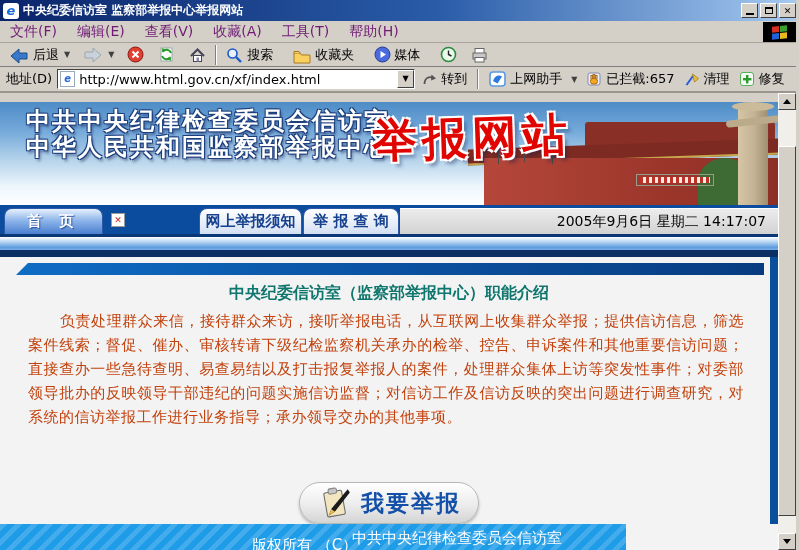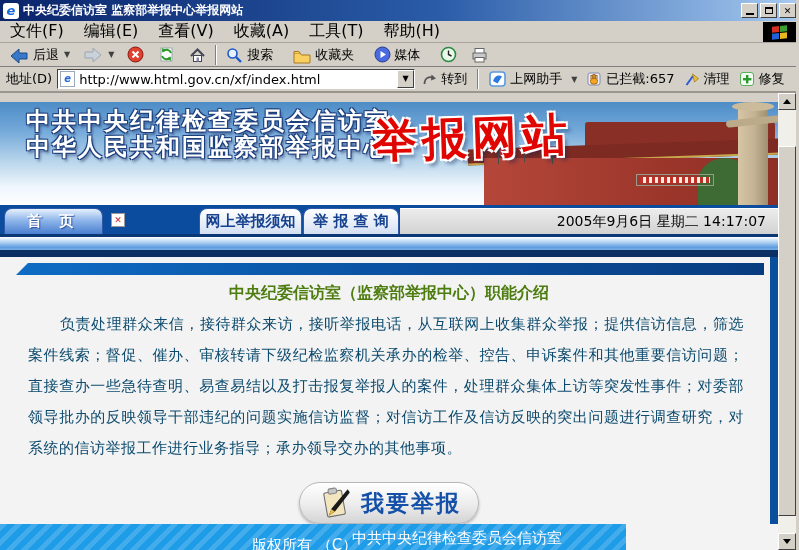--- a/index.html
+++ b/index.html
@@ -16,21 +16,21 @@
   .title{color:#fff;font-size:12px;font-weight:bold;flex:1;white-space:nowrap;overflow:hidden;}
   .winbtns{display:flex;gap:2px;flex:none;}
   .wbtn{width:17px;height:15px;background:#d4d0c8;border:1px solid;border-color:#fff #404040 #404040 #fff;
     display:flex;align-items:center;justify-content:center;font-size:9px;font-weight:bold;color:#000;}
   .g-min{width:8px;height:2px;background:#000;margin-top:7px;}
   .g-res{width:8px;height:7px;border:1px solid #000;border-top-width:2px;}
 
   
   .menubar{left:0;top:21px;width:799px;height:22px;background:#d4d0c8;border-bottom:1px solid #a8a49c;
     display:flex;align-items:center;gap:20px;padding:0 10px;}
-  .menu-item{font-size:16px;color:#000000;white-space:nowrap;}
+  .menu-item{font-size:14px;color:#701a75;white-space:nowrap;}
   .throbber{position:absolute;right:3px;top:1px;width:33px;height:20px;background:#000;
     display:flex;align-items:center;justify-content:center;}
   .flag{display:grid;grid-template-columns:7px 7px;grid-template-rows:6px 6px;gap:1px;transform:skewY(-6deg);}
   .flag i{display:block;}
 
   
   .toolbar{left:0;top:43px;width:799px;height:24px;background:#d4d0c8;border-bottom:1px solid #808080;
     display:flex;align-items:center;padding:0 6px;}
   .tbtn{display:flex;align-items:flex-end;gap:4px;font-size:13px;color:#000;white-space:nowrap;padding:1px 3px;}
   .tbtn.dis{color:#8a8a8a;}
@@ -100,22 +100,22 @@
   
   .band-glossy{left:0;top:135px;width:778px;height:13px;
     background:linear-gradient(180deg,#ffffff,#bcd8f4 35%,#5e9cdf 80%,#7ab0e8);}
   .band-navy{left:0;top:148px;width:778px;height:7px;background:#0b2f63;}
 
   
   .content{left:0;top:155px;width:778px;height:267px;background:#f3f3f3;}
   .bluebar{position:absolute;left:16px;top:6px;width:748px;height:12px;
     background:linear-gradient(90deg,#0e6cc4,#0a4f9e 55%,#083c80);
     clip-path:polygon(12px 0,100% 0,100% 100%,0 100%);}
-  .heading{position:absolute;left:0;top:26px;width:778px;text-align:center;font-size:16px;font-weight:bold;color:#4d7c0f;}
-  .para{position:absolute;left:28px;top:52px;width:716px;font-size:15px;line-height:31px;color:#0c4a6e;
+  .heading{position:absolute;left:0;top:26px;width:778px;text-align:center;font-size:16px;font-weight:bold;color:#0f766e;}
+  .para{position:absolute;left:28px;top:52px;width:716px;font-size:15px;line-height:24px;color:#c2410c;
     text-align:justify;text-indent:32px;letter-spacing:0.5px;}
   .right-navy{position:absolute;left:770px;top:0;width:8px;height:267px;background:#0a4f9c;}
   .report-btn{position:absolute;left:50%;top:207px;transform:translateX(-50%);width:180px;height:42px;
     border:1px solid #b8b8b8;border-radius:21px;display:flex;align-items:center;justify-content:center;gap:8px;
     background:linear-gradient(180deg,#ffffff,#ececec 55%,#d4d4d4);
     box-shadow:inset 0 1px 0 #fff,0 2px 3px rgba(0,0,0,.25);cursor:pointer;margin-top:18px;}
   .report-label{color:#1450a8;font-size:23px;font-weight:bold;letter-spacing:2px;white-space:nowrap;}
 
   
   .footer{left:0;top:422px;width:626px;height:35px;background:#1f9ce8;

